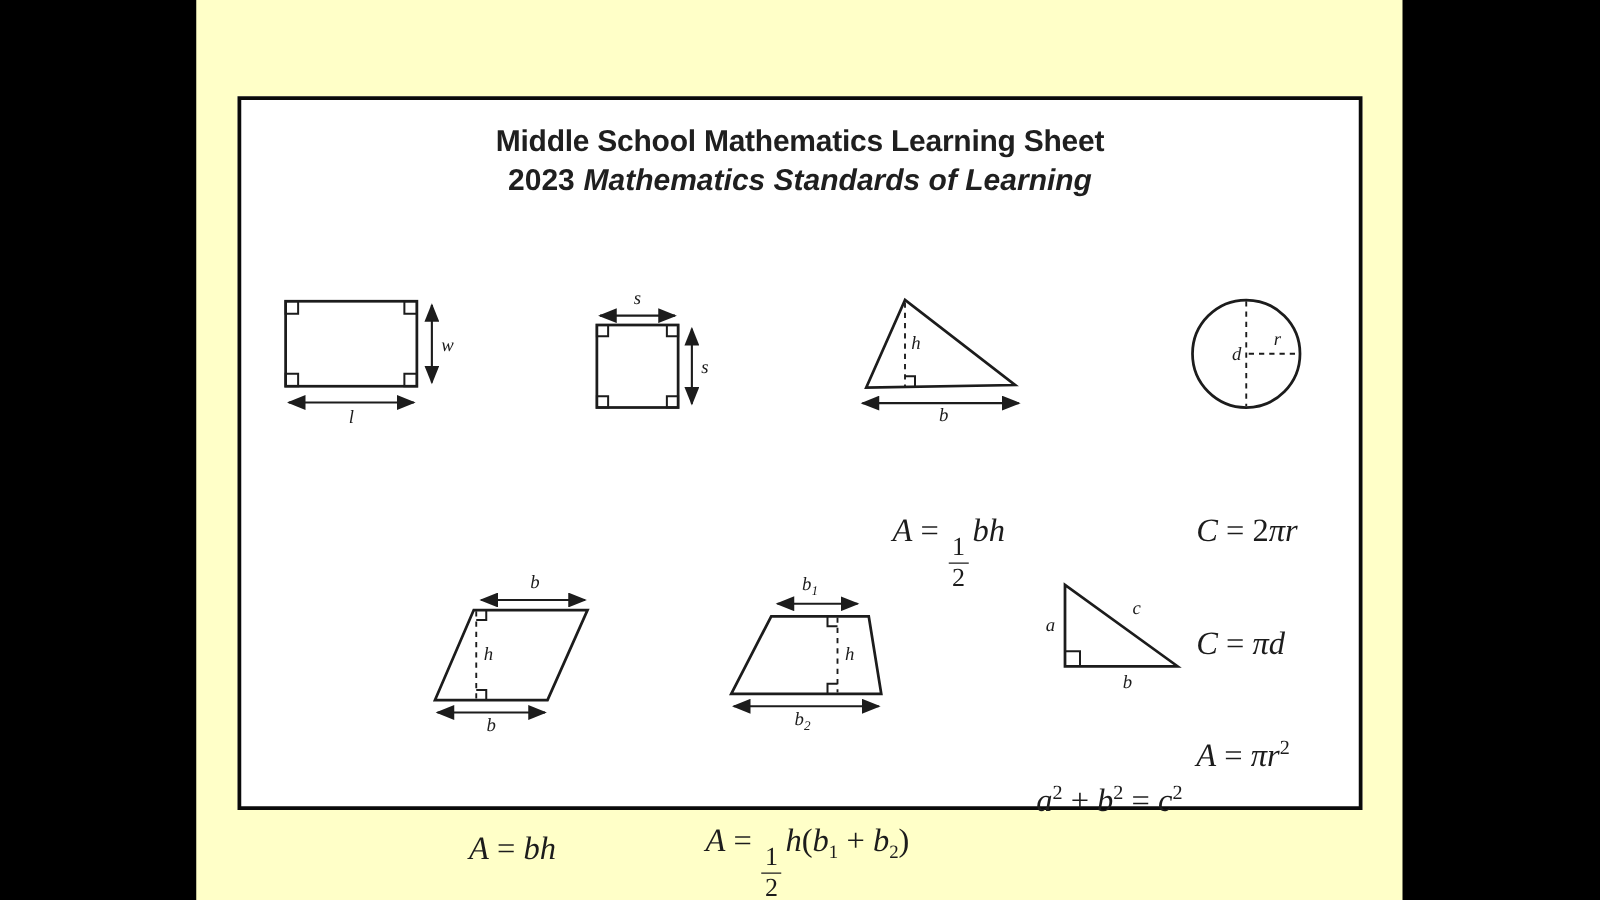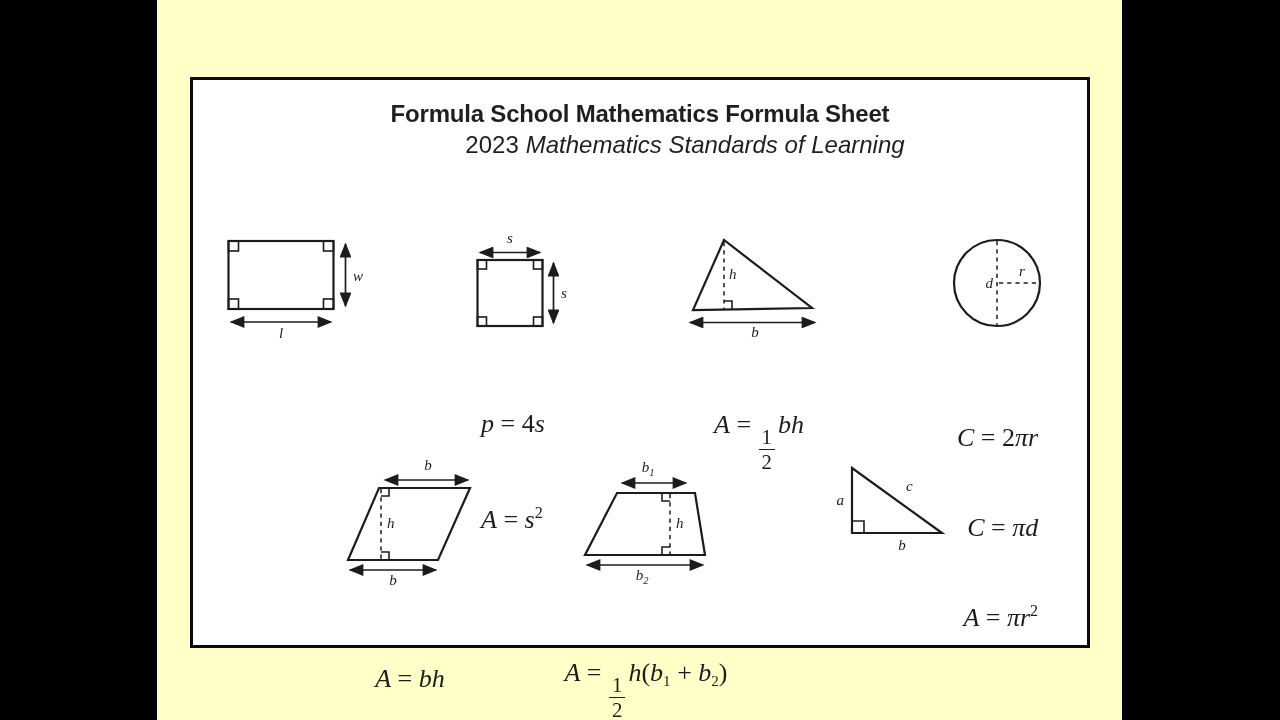--- a/index.html
+++ b/index.html
@@ -5,21 +5,21 @@
   html,body{margin:0;padding:0;background:#000;}
   #stage{position:relative;width:1280px;height:720px;background:#ffffc8;overflow:hidden;
          font-family:"Liberation Sans",sans-serif;color:#1c1c1c;}
   .frame-bar{position:absolute;top:0;bottom:0;background:#000;}
   #frame-left{left:0;width:157px;}
   #frame-right{right:0;width:158px;}
   #sheet{position:absolute;left:190px;top:77px;width:900px;height:571px;
          background:#ffffff;border:3px solid #0a0a0a;box-sizing:border-box;}
   .hdr{position:absolute;left:0;width:894px;text-align:center;color:#1f1f1f;}
   #title{top:20px;font-size:24px;font-weight:bold;letter-spacing:-0.2px;}
-  #subtitle{top:51px;font-size:24px;font-weight:normal;padding-left:45px;}
+  #subtitle{top:51px;font-size:24px;font-weight:bold;}
   #subtitle .it{font-style:italic;margin-left:7px;}
   #section-heading{top:99px;font-size:20px;font-weight:bold;}
   .fig{position:absolute;}
   svg{display:block;overflow:visible;}
   .shape{fill:none;stroke:#1c1c1c;stroke-width:2.2;}
   .thin{fill:none;stroke:#1c1c1c;stroke-width:1.6;}
   .arrow{fill:none;stroke:#1c1c1c;stroke-width:1.7;}
   .dash{fill:none;stroke:#1c1c1c;stroke-width:1.5;stroke-dasharray:4.2 4;}
   .lbl{font-family:"Liberation Serif",serif;font-style:italic;font-size:15px;fill:#1c1c1c;}
   .formula-block{position:absolute;font-family:"Liberation Serif",serif;font-size:26px;
@@ -46,21 +46,21 @@
     <marker id="ah" viewBox="0 0 10 8" refX="9" refY="4" markerWidth="9" markerHeight="7" orient="auto-start-reverse">
           <path d="M0,0 L10,4 L0,8 z" fill="#1c1c1c"></path>
         </marker>
   </defs>
     </svg>
 
   <div id="frame-left" class="frame-bar"></div>
   <div id="frame-right" class="frame-bar"></div>
 
   <div id="sheet">
-    <div id="title" class="hdr">Formula School Mathematics Formula Sheet</div>
+    <div id="title" class="hdr">Middle School Mathematics Learning Sheet</div>
     <div id="subtitle" class="hdr"><span>2023</span><span class="it">Mathematics Standards of Learning</span></div>
   </div>
 
   <div class="fig" style="left:225px;top:233px;">
     <svg width="150" height="110" viewBox="0 0 150 110">
       <rect class="shape" x="3.5" y="8" width="105" height="68"></rect>
       <rect class="thin" x="3.5" y="8" width="10" height="10"></rect>
       <rect class="thin" x="98.5" y="8" width="10" height="10"></rect>
       <rect class="thin" x="3.5" y="66" width="10" height="10"></rect>
       <rect class="thin" x="98.5" y="66" width="10" height="10"></rect>
@@ -79,24 +79,20 @@
       <line class="arrow" x1="12" y1="24.5" x2="72" y2="24.5" marker-start="url(#ah)" marker-end="url(#ah)"></line>
       <rect class="shape" x="9.5" y="32" width="65" height="66"></rect>
       <rect class="thin" x="9.5" y="32" width="9" height="9"></rect>
       <rect class="thin" x="65.5" y="32" width="9" height="9"></rect>
       <rect class="thin" x="9.5" y="89" width="9" height="9"></rect>
       <rect class="thin" x="65.5" y="89" width="9" height="9"></rect>
       <line class="arrow" x1="85.5" y1="35" x2="85.5" y2="95" marker-start="url(#ah)" marker-end="url(#ah)"></line>
       <text class="lbl" x="93" y="70">s</text>
     </svg>
   </div>
-  <div class="formula-block" style="left:481px;top:344px;line-height:32px;">
-    <span class="line"><span class="v">p</span><span class="n"> = </span><span class="n">4</span><span class="v">s</span></span>
-    <span class="line"><span class="v">A</span><span class="n"> = </span><span class="v">s</span><sup>2</sup></span>
-  </div>
 
   <div class="fig" style="left:682px;top:233px;">
     <svg width="140" height="106" viewBox="0 0 140 106">
       <polygon class="shape" points="42,7 11,77 130,75"></polygon>
       <line class="dash" x1="42" y1="9" x2="42" y2="76"></line>
       <path class="thin" d="M42,68 H50 V76"></path>
       <text class="lbl" x="47" y="46">h</text>
       <line class="arrow" x1="8" y1="89.5" x2="133" y2="89.5" marker-start="url(#ah)" marker-end="url(#ah)"></line>
       <text class="lbl" x="73" y="104" text-anchor="middle">b</text>
     </svg>
@@ -107,21 +103,21 @@
 
   <div class="fig" style="left:950px;top:235px;">
     <svg width="100" height="96" viewBox="0 0 100 96">
       <circle class="shape" cx="47" cy="48" r="43"></circle>
       <line class="dash" x1="47" y1="6" x2="47" y2="90"></line>
       <line class="dash" x1="49" y1="48" x2="88" y2="48"></line>
       <text class="lbl" x="43" y="53" text-anchor="end">d</text>
       <text class="lbl" x="69" y="41">r</text>
     </svg>
   </div>
-  <div class="formula-block" style="left:957px;top:363px;line-height:30px;text-align:right;">
+  <div class="formula-block" style="left:957px;top:350px;line-height:30px;">
     <span class="line"><span class="v">C</span><span class="n"> = </span><span class="n">2</span><span class="v">πr</span></span>
     <span class="line"><span class="v">C</span><span class="n"> = </span><span class="v">πd</span></span>
     <span class="line"><span class="v">A</span><span class="n"> = </span><span class="v">πr</span><sup>2</sup></span>
   </div>
 
   <div class="fig" style="left:338px;top:458px;">
     <svg width="148" height="130" viewBox="0 0 148 130">
       <text class="lbl" x="90" y="12" text-anchor="middle">b</text>
       <line class="arrow" x1="47" y1="22" x2="130" y2="22" marker-start="url(#ah)" marker-end="url(#ah)"></line>
       <polygon class="shape" points="41,30 132,30 100,102 10,102"></polygon>
@@ -156,14 +152,17 @@
 
   <div class="fig" style="left:818px;top:453px;">
     <svg width="148" height="108" viewBox="0 0 148 108">
       <polygon class="shape" points="34,15 34,80 124,80"></polygon>
       <path class="thin" d="M34,68 H46 V80"></path>
       <text class="lbl" x="26" y="52" text-anchor="end">a</text>
       <text class="lbl" x="88" y="38">c</text>
       <text class="lbl" x="84" y="97" text-anchor="middle">b</text>
     </svg>
   </div>
+  <div class="formula-block ctr" style="left:810px;top:566px;width:155px;">
+    <span class="line"><span class="v">a</span><sup>2</sup><span class="n"> + </span><span class="v">b</span><sup>2</sup><span class="n"> = </span><span class="v">c</span><sup>2</sup></span>
+  </div>
 
 </div>
 
 </body></html>

